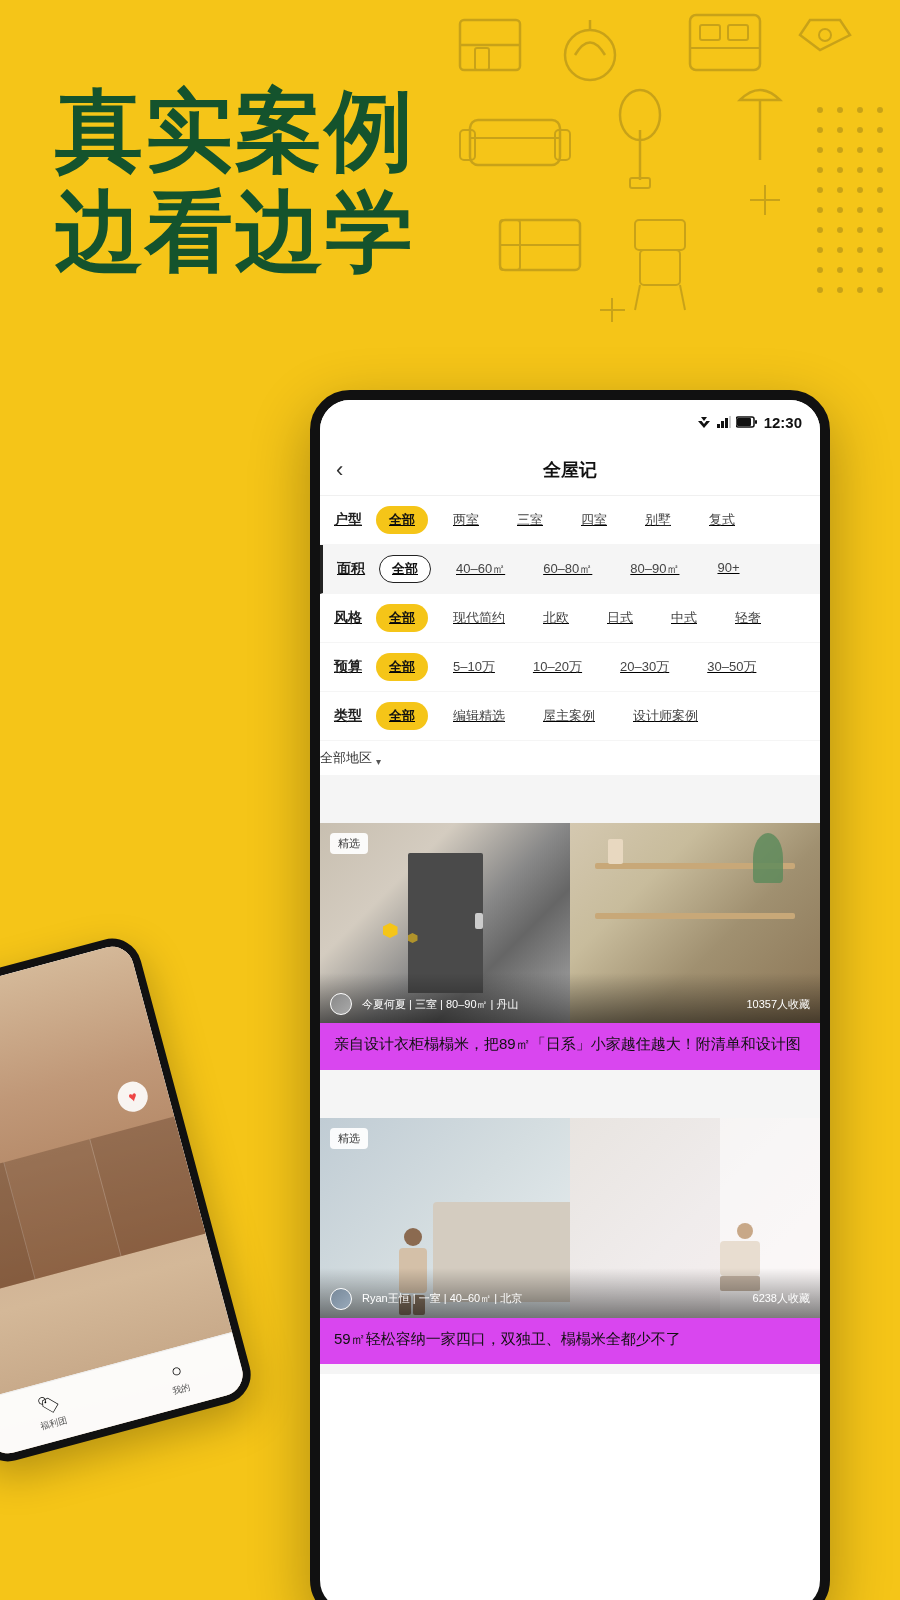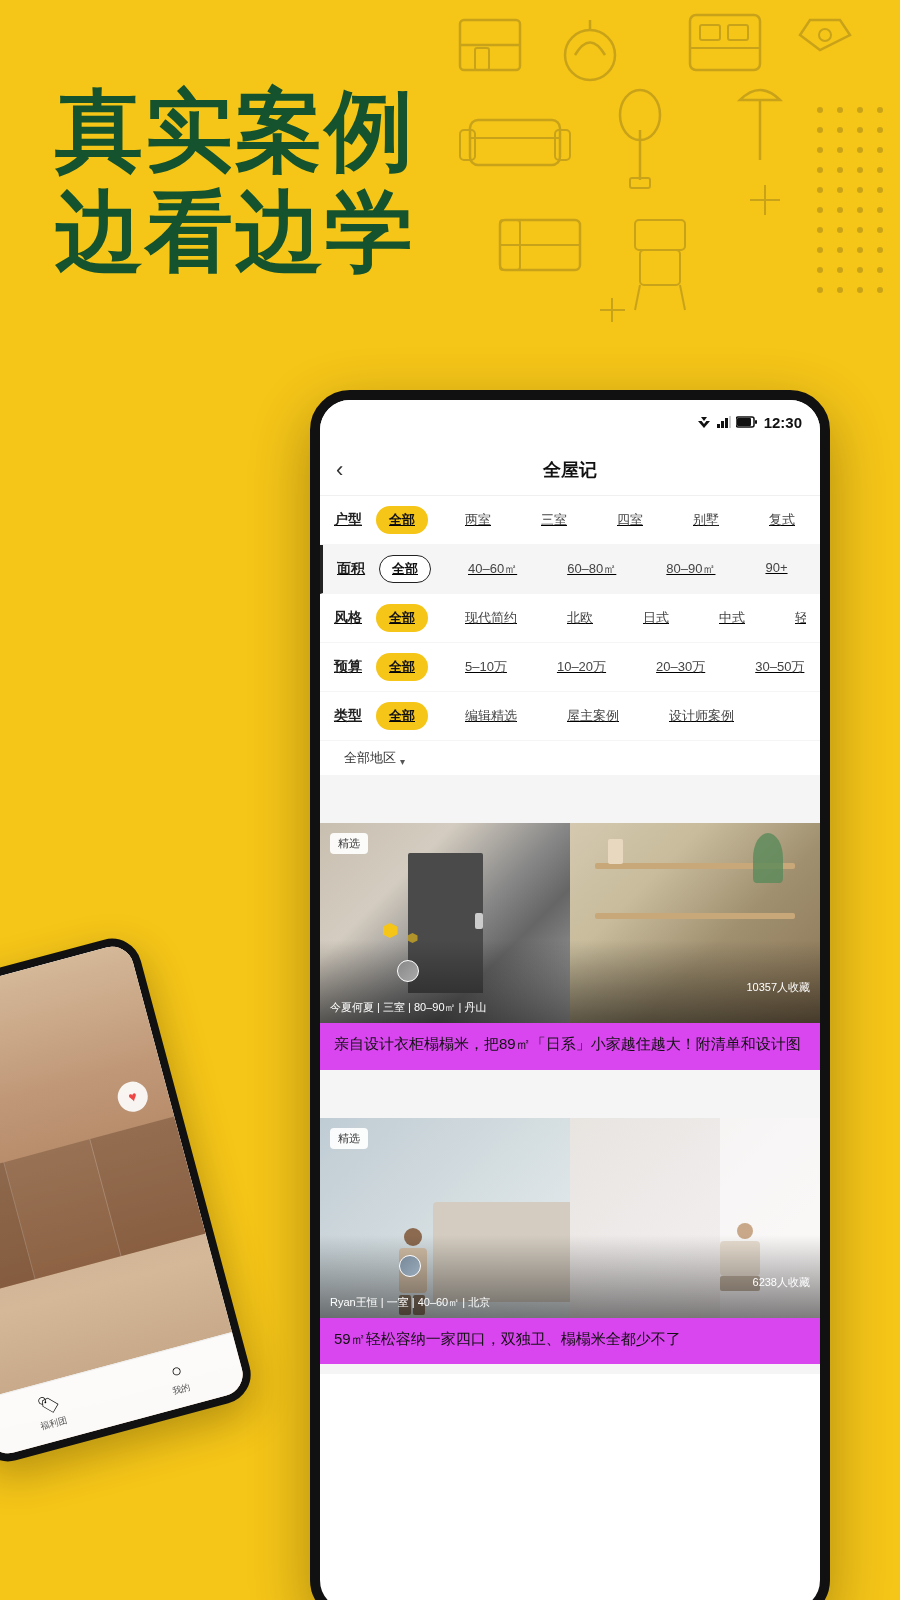--- a/index.html
+++ b/index.html
@@ -109,21 +109,21 @@
     }
     .filter-label {
       font-size: 14px;
       font-weight: 600;
       color: #222;
       min-width: 32px;
       flex-shrink: 0;
     }
     .filter-tags {
       display: flex;
-      gap: 24px;
+      gap: 12px;
       overflow: hidden;
       flex-wrap: nowrap;
     }
     .filter-tag {
       font-size: 13px;
       color: #444;
       padding: 4px 12px;
       border-radius: 20px;
       white-space: nowrap;
       cursor: pointer;
@@ -142,21 +142,21 @@
     }
 
     
     .filter-row.area-row {
       background: #f9f9f9;
       border-left: 3px solid #222;
     }
 
     
     .location-row {
-      padding: 8px 24px;
+      padding: 8px 0;
       display: flex;
       align-items: flex-end;
       gap: 4px;
       background: #fff;
     }
     .location-text {
       font-size: 13px;
       color: #333;
     }
     .dropdown-arrow {
@@ -207,22 +207,21 @@
       right: 0;
       background: linear-gradient(transparent, rgba(0,0,0,0.5));
       padding: 20px 10px 8px;
       display: flex;
       align-items: center;
       justify-content: space-between;
     }
     .card-meta-left {
       display: flex;
       align-items: center;
-      gap: 18px;
-      flex-direction: column;
+      gap: 10px;
     }
     .avatar-small {
       width: 22px;
       height: 22px;
       border-radius: 50%;
       background: linear-gradient(135deg, #888, #aaa);
       border: 1px solid #fff;
     }
     .meta-text {
       font-size: 11px;

